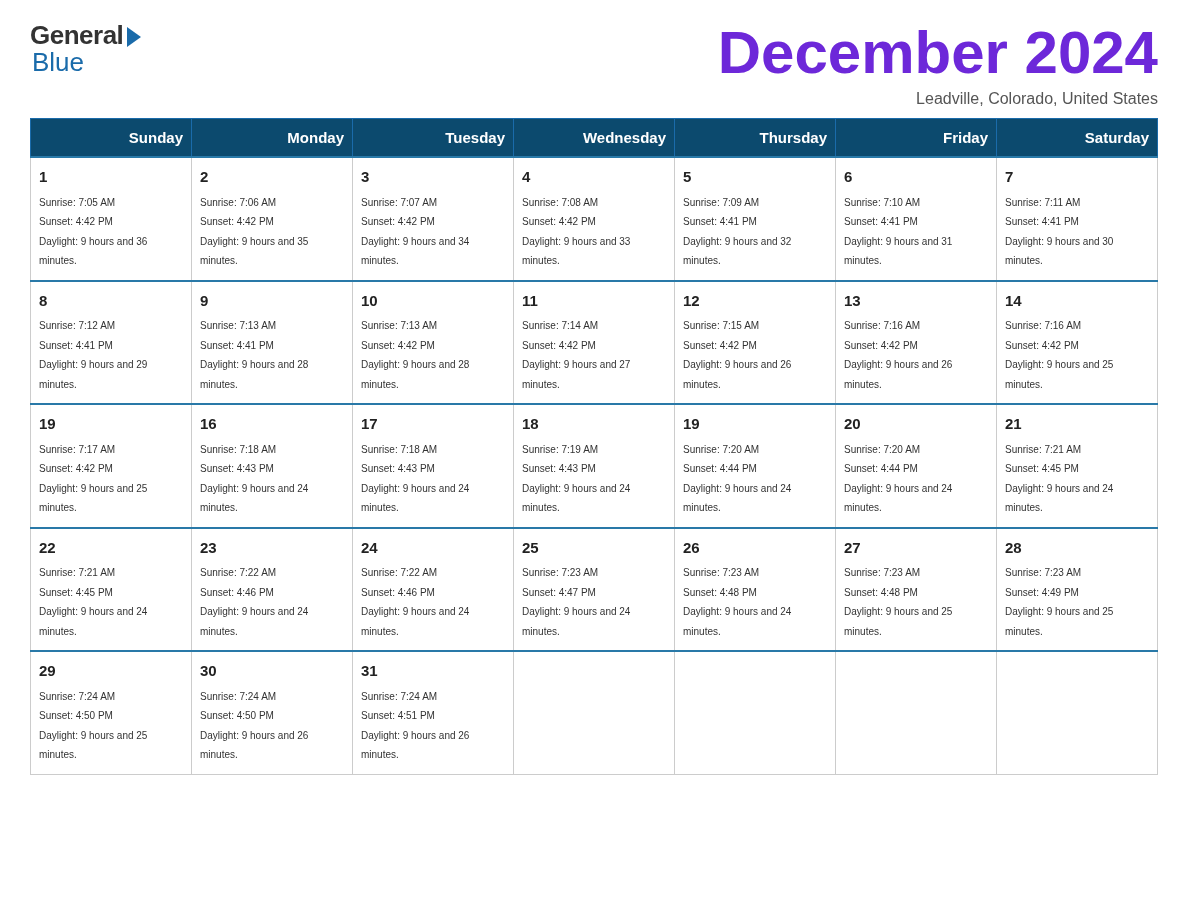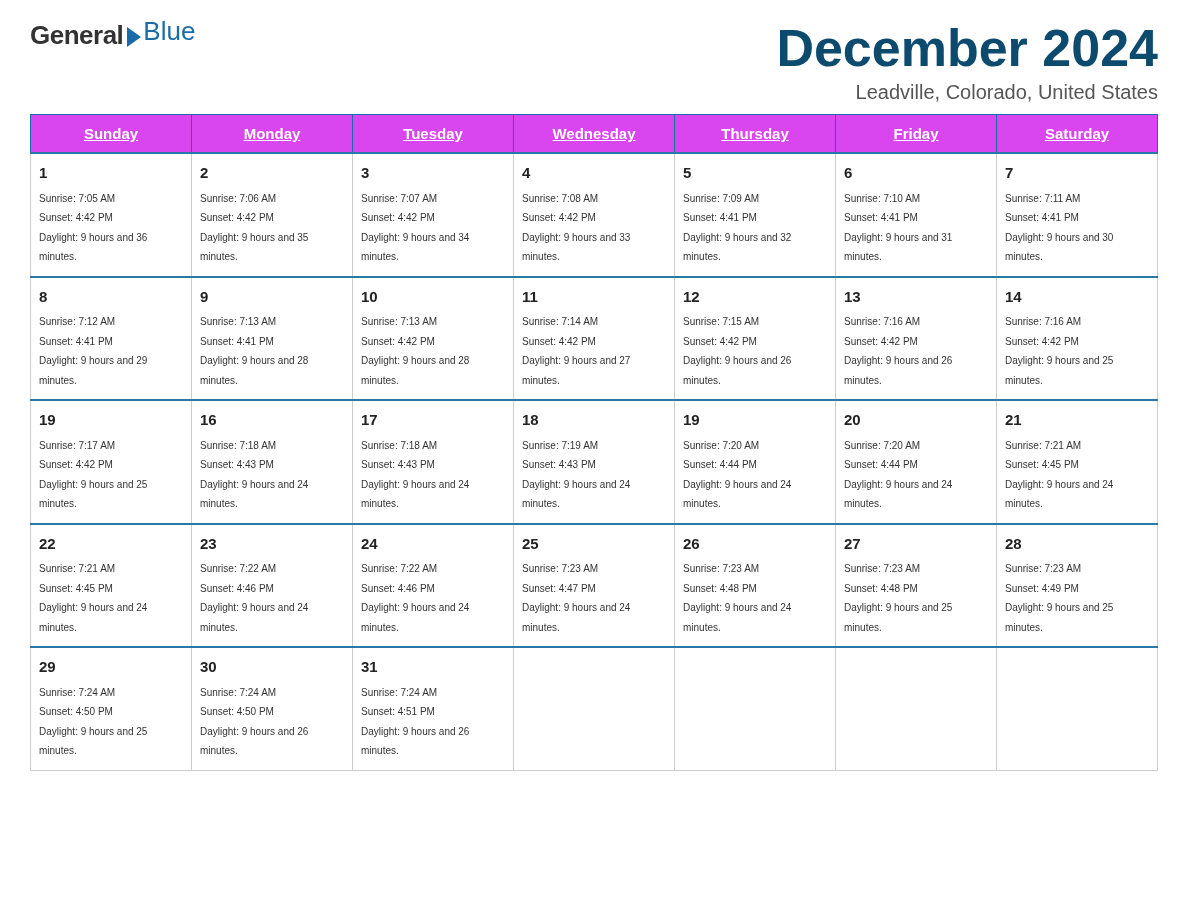--- a/index.html
+++ b/index.html
@@ -12,20 +12,21 @@
       padding: 20px 30px;
     }
     .header-row {
       display: flex;
       justify-content: space-between;
       align-items: flex-start;
       margin-bottom: 10px;
     }
     .logo {
       display: flex;
+      flex-direction: column;
       align-items: flex-start;
     }
     .logo-top {
       display: flex;
       align-items: center;
     }
     .logo-general {
       font-size: 26px;
       font-weight: bold;
       color: #333;
@@ -44,44 +45,43 @@
       font-size: 26px;
       font-weight: normal;
       color: #1a6baa;
       margin-top: -4px;
       margin-left: 2px;
     }
     .title-block {
       text-align: right;
     }
     .month-title {
-      font-size: 52px;
+      font-size: 60px;
       font-weight: bold;
-      color: #0c4a6e;
+      color: #6d28d9;
       line-height: 1.1;
     }
     .location-title {
-      font-size: 20px;
+      font-size: 16px;
       color: #555;
       margin-top: 4px;
     }
     .calendar {
       width: 100%;
       border-collapse: collapse;
       margin-top: 10px;
     }
     .calendar th {
-      background: #d946ef;
+      background: #0c4a6e;
       color: #fff;
       font-size: 15px;
       font-weight: 600;
       padding: 10px 8px;
-      text-align: center;
+      text-align: right;
       border: 1px solid #1a6baa;
-      text-decoration: underline;
     }
     .calendar td {
       vertical-align: top;
       border: 1px solid #ccc;
       border-top: 2px solid #2979a8;
       padding: 8px 8px 10px 8px;
       width: calc(100% / 7);
       min-height: 110px;
       font-size: 13px;
       line-height: 1.5;

